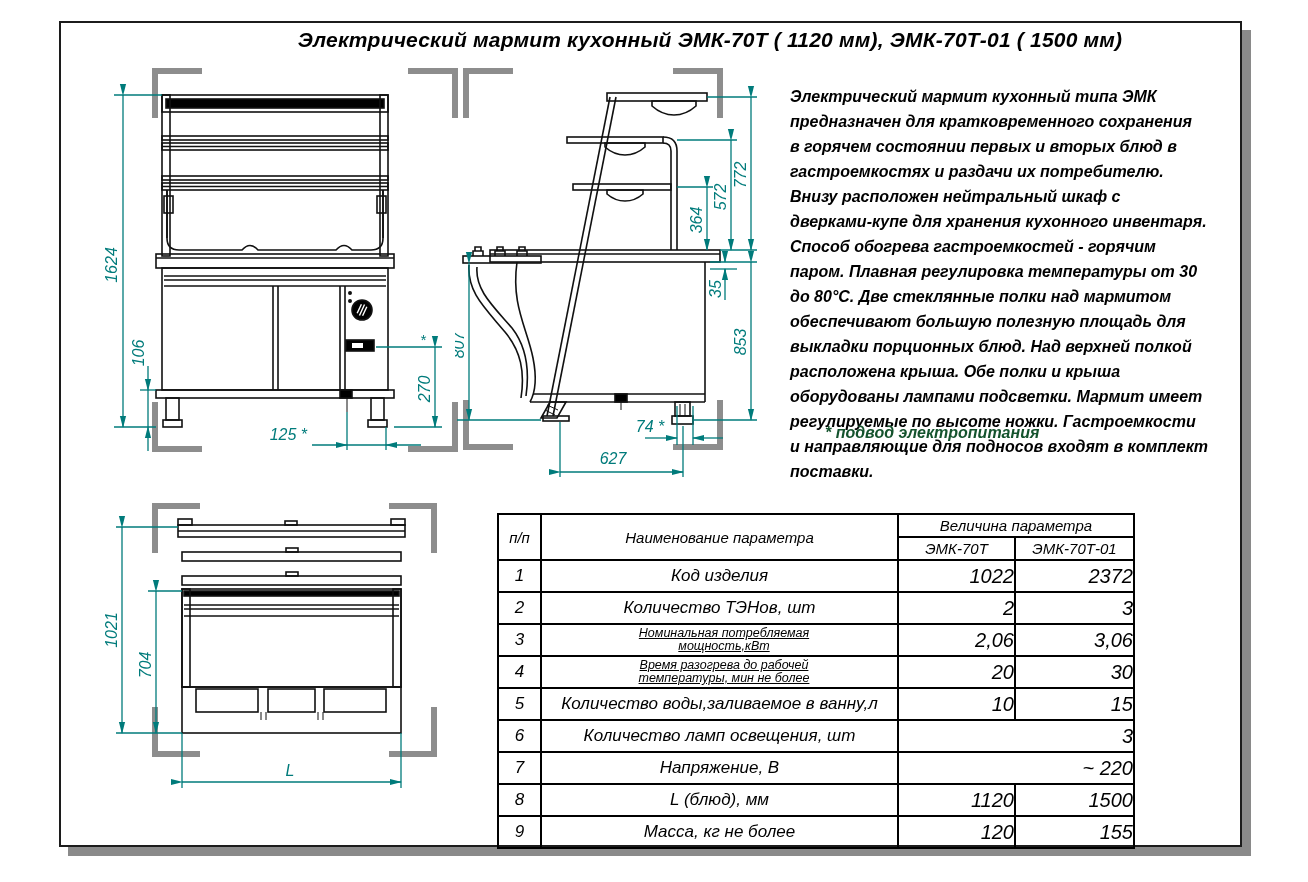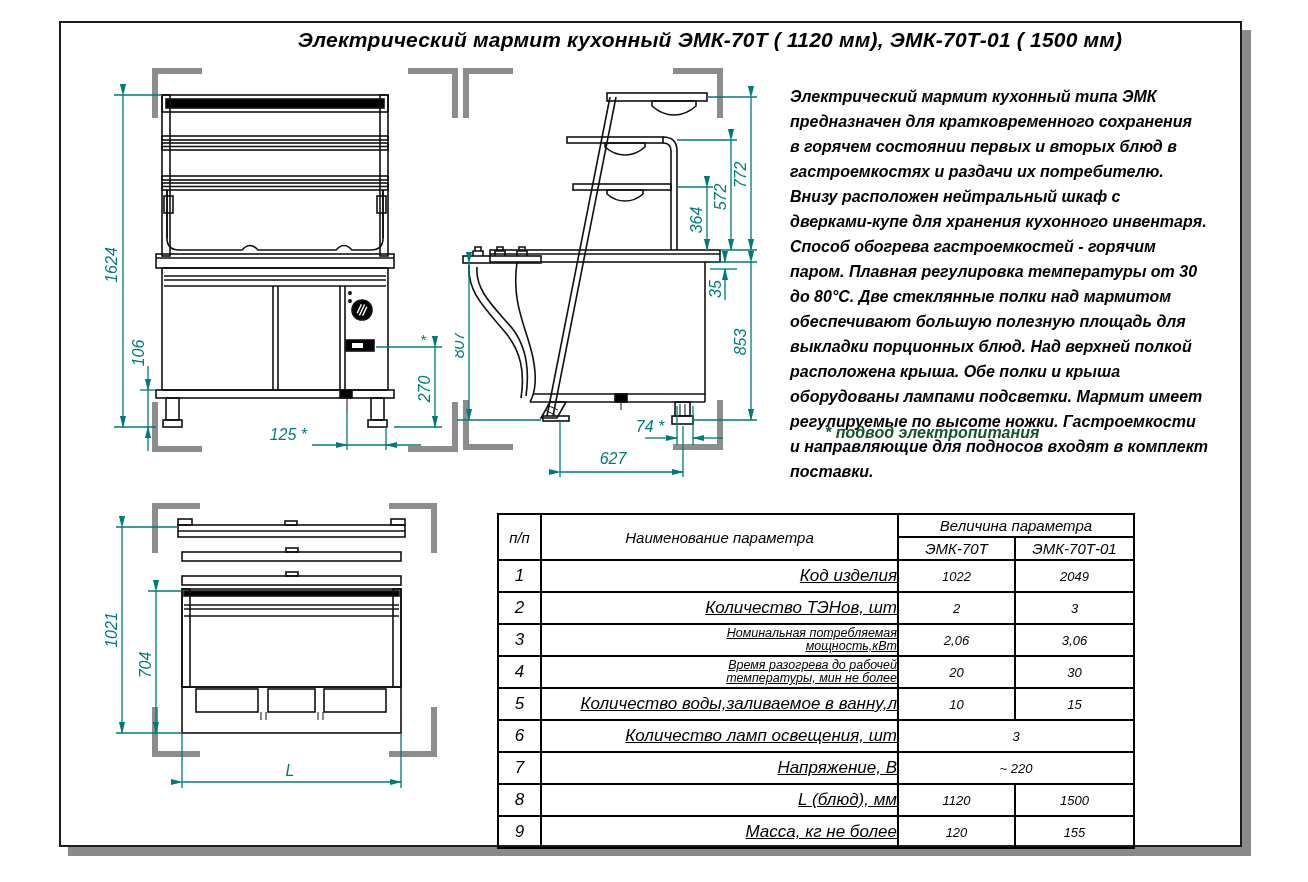--- a/index.html
+++ b/index.html
@@ -17,24 +17,24 @@
   .star{fill:#007b7b;font-size:15px;}
   
   .spec-table{position:absolute;left:497px;top:493px;border-collapse:collapse;table-layout:fixed;
               font-style:italic;color:#000;margin-top:20px;}
   .spec-table td,.spec-table th{border:2px solid #000;padding:0;overflow:hidden;font-weight:normal;}
   .col-num{width:43px;} .col-name{width:357px;} .col-v1{width:117px;} .col-v2{width:119px;}
   .hrow1 th{height:21px;font-size:15px;}
   .hrow2 th{height:21px;font-size:15px;}
   .spec-table tr.drow{height:32px;}
   .c-num{text-align:center;font-size:17px;}
-  .c-name{text-align:right;font-size:17px;padding-left:13px;text-decoration:underline;}
+  .c-name{text-align:center;font-size:17px;padding-left:13px;}
   .c-name.small{font-size:12.5px;line-height:13px;padding-left:9px;}
   .c-name.small div{text-decoration:underline;}
-  .c-val{text-align:center;font-size:13px;}
+  .c-val{text-align:right;font-size:20px;}
   .h-num{font-size:15px;}
 </style>
 </head>
 <body>
 
 <div class="page">
   <div class="sheet"></div>
 
   <div class="title">Электрический мармит кухонный ЭМК-70Т ( 1120 мм), ЭМК-70Т-01 ( 1500 мм)</div>
 
@@ -281,21 +281,21 @@
       <th colspan="2">Величина параметра</th>
     </tr>
     <tr class="hrow2">
       <th>ЭМК-70Т</th>
       <th>ЭМК-70Т-01</th>
     </tr>
     <tr class="drow">
       <td class="c-num">1</td>
       <td class="c-name">Код изделия</td>
       <td class="c-val">1022</td>
-      <td class="c-val">2049</td>
+      <td class="c-val">2372</td>
     </tr>
     <tr class="drow">
       <td class="c-num">2</td>
       <td class="c-name">Количество ТЭНов, шт</td>
       <td class="c-val">2</td>
       <td class="c-val">3</td>
     </tr>
     <tr class="drow">
       <td class="c-num">3</td>
       <td class="c-name small">

